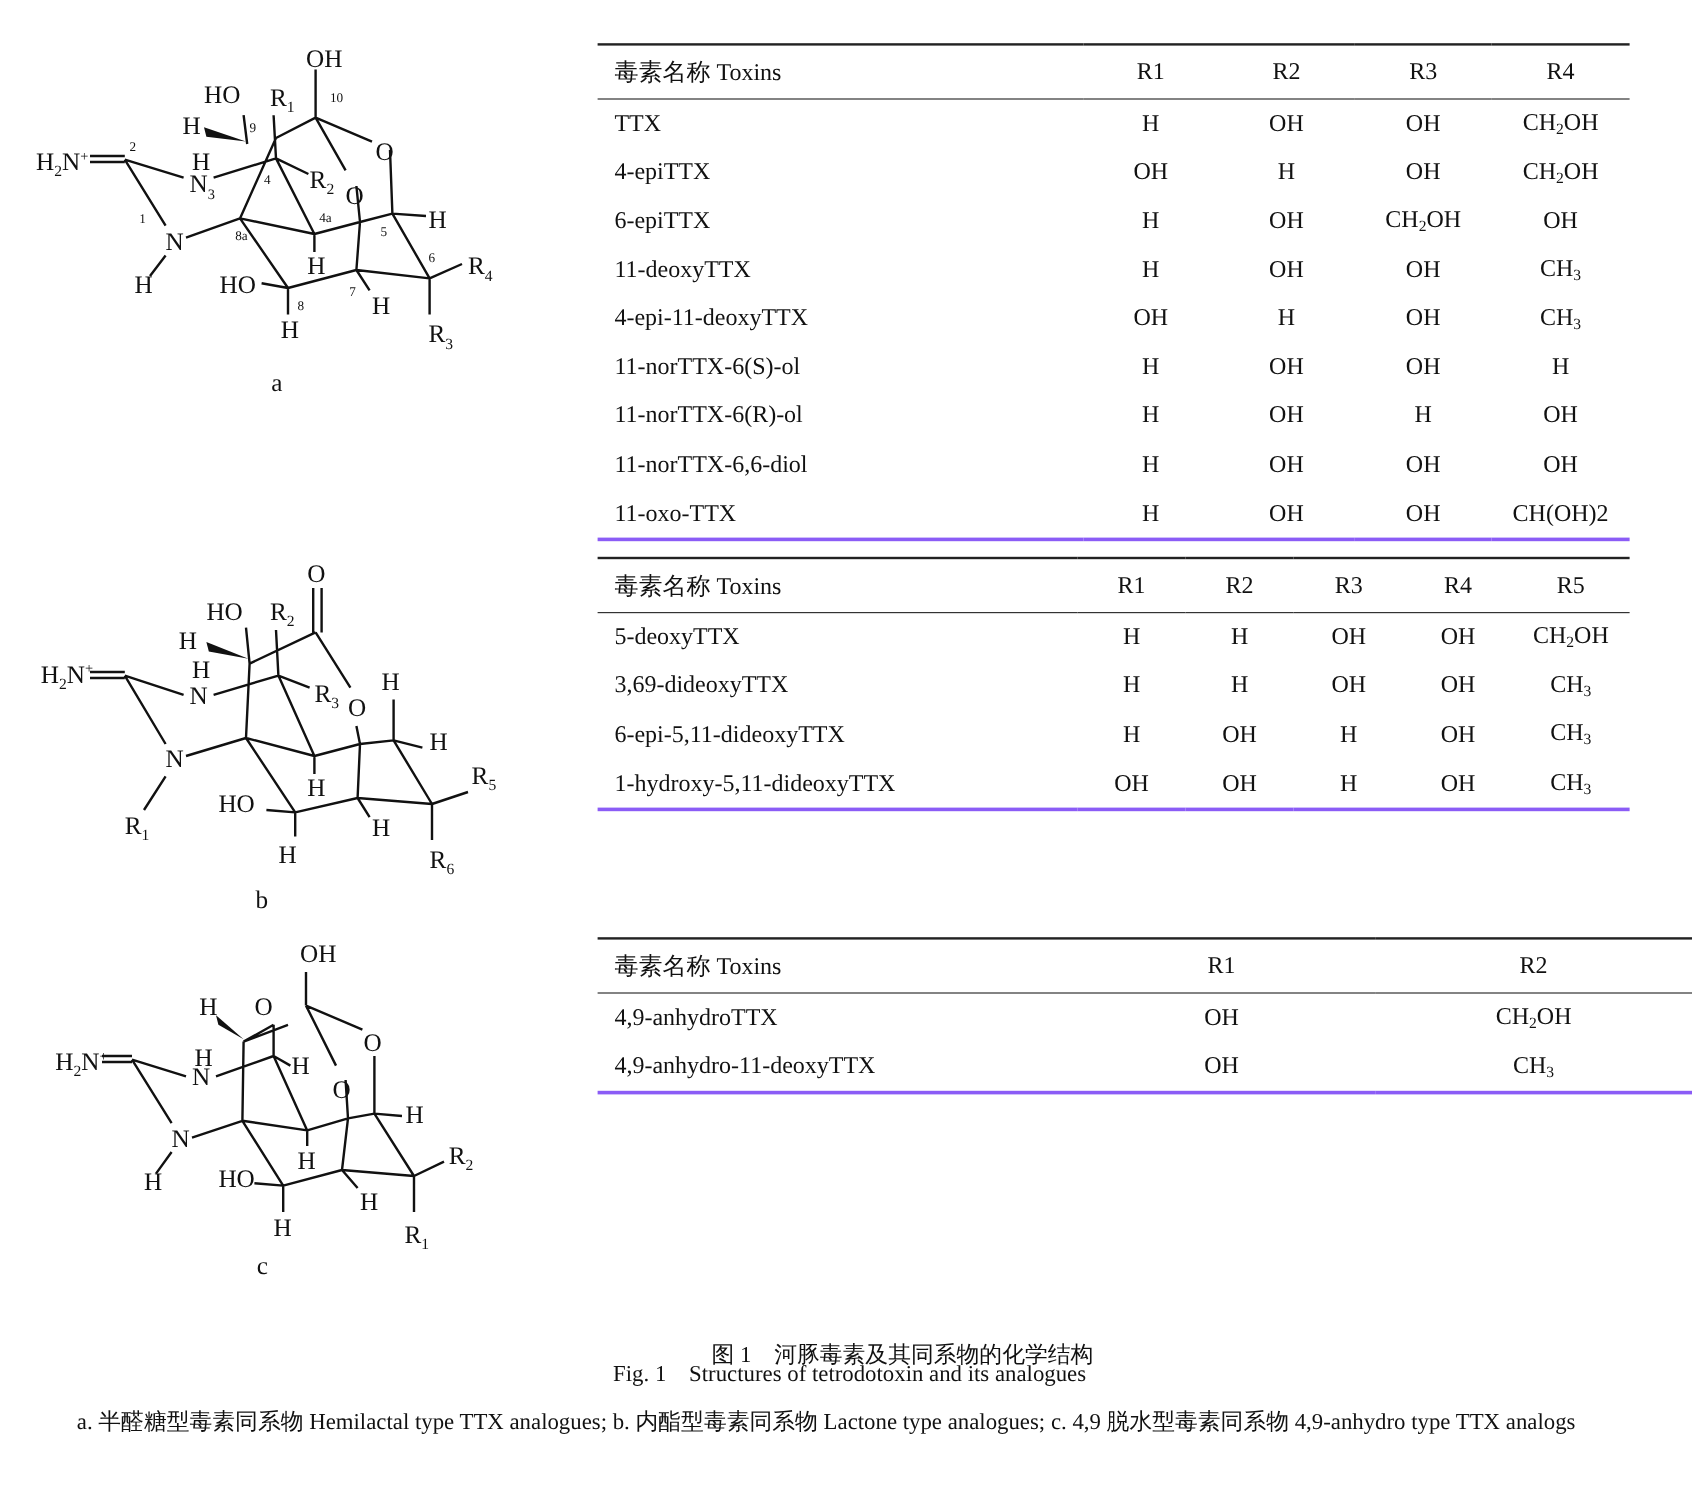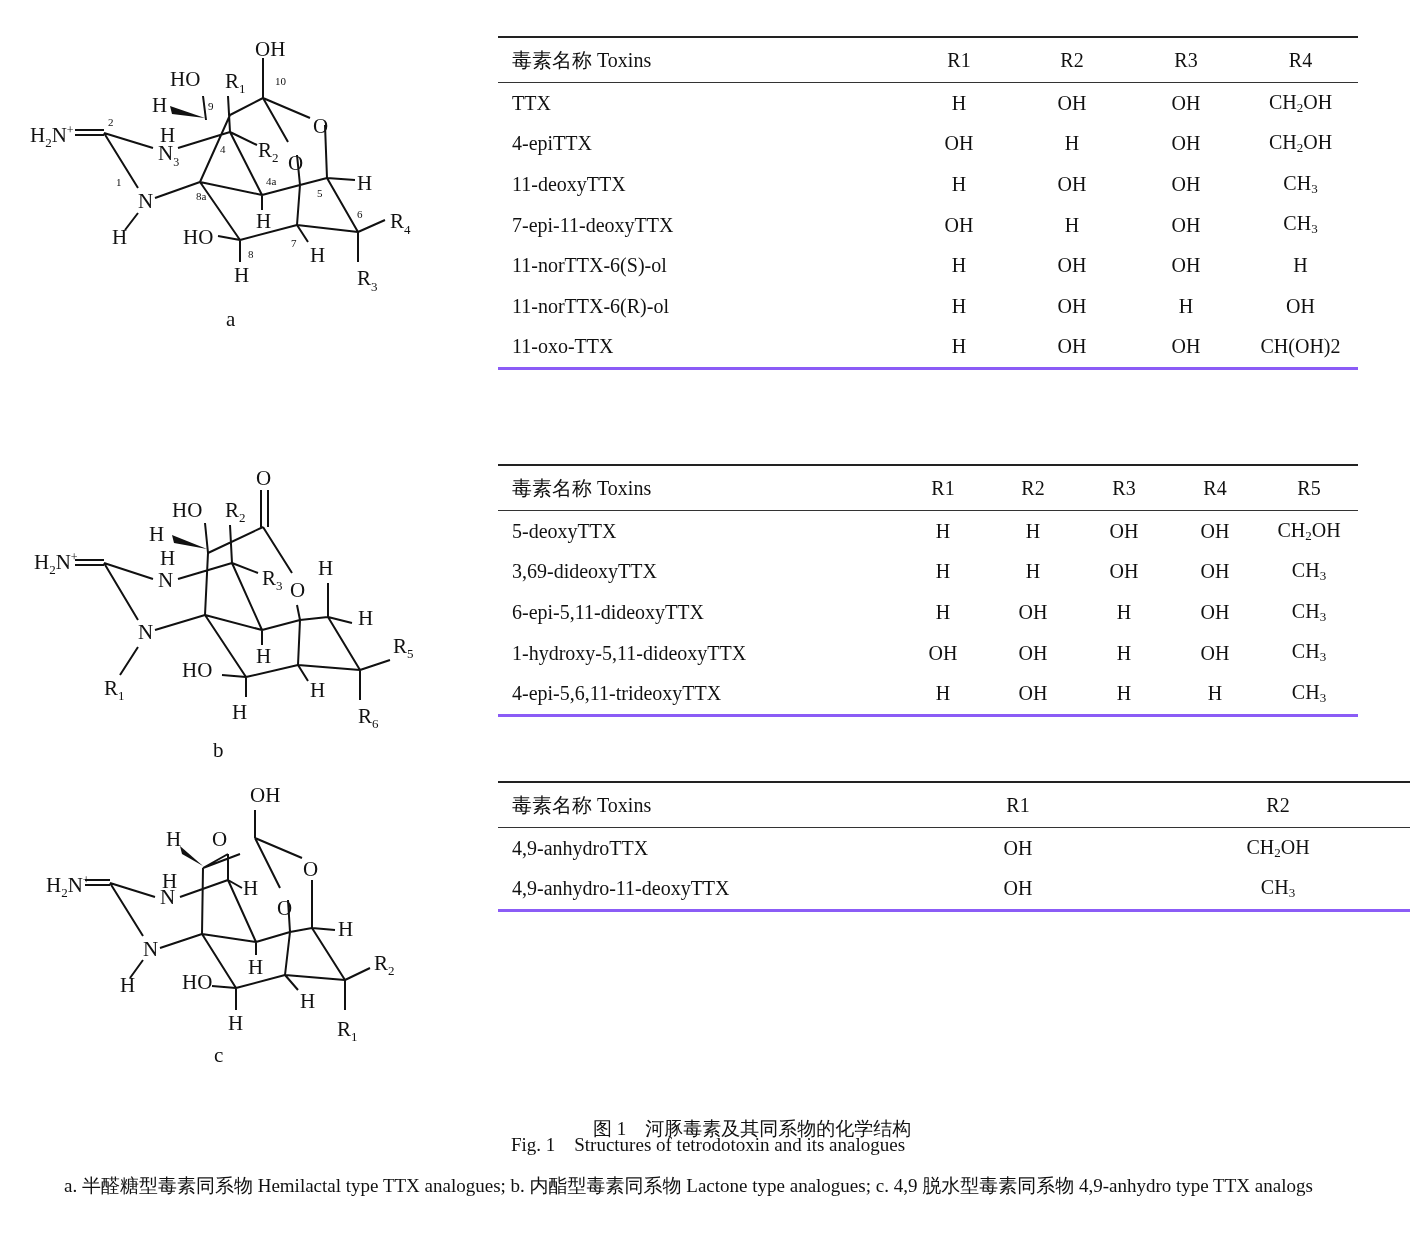--- a/index.html
+++ b/index.html
@@ -143,45 +143,59 @@
         <td>CH<sub>2</sub>OH</td>
       </tr>
       <tr>
         <td class="name">4-epiTTX</td>
         <td>OH</td>
         <td>H</td>
         <td>OH</td>
         <td>CH<sub>2</sub>OH</td>
       </tr>
       <tr>
+        <td class="name">6-epiTTX</td>
+        <td>H</td>
+        <td>OH</td>
+        <td>CH<sub>2</sub>OH</td>
+        <td>OH</td>
+      </tr>
+      <tr>
         <td class="name">11-deoxyTTX</td>
         <td>H</td>
         <td>OH</td>
         <td>OH</td>
         <td>CH<sub>3</sub></td>
       </tr>
       <tr>
-        <td class="name">7-epi-11-deoxyTTX</td>
+        <td class="name">4-epi-11-deoxyTTX</td>
         <td>OH</td>
         <td>H</td>
         <td>OH</td>
         <td>CH<sub>3</sub></td>
       </tr>
       <tr>
         <td class="name">11-norTTX-6(S)-ol</td>
         <td>H</td>
         <td>OH</td>
         <td>OH</td>
         <td>H</td>
       </tr>
       <tr>
         <td class="name">11-norTTX-6(R)-ol</td>
         <td>H</td>
         <td>OH</td>
         <td>H</td>
+        <td>OH</td>
+      </tr>
+      <tr>
+        <td class="name">11-norTTX-6,6-diol</td>
+        <td>H</td>
+        <td>OH</td>
+        <td>OH</td>
         <td>OH</td>
       </tr>
       <tr>
         <td class="name">11-oxo-TTX</td>
         <td>H</td>
         <td>OH</td>
         <td>OH</td>
         <td>CH(OH)2</td>
       </tr>
     </tbody>
@@ -232,28 +246,20 @@
         <td>CH<sub>3</sub></td>
       </tr>
       <tr>
         <td class="name">1-hydroxy-5,11-dideoxyTTX</td>
         <td>OH</td>
         <td>OH</td>
         <td>H</td>
         <td>OH</td>
         <td>CH<sub>3</sub></td>
       </tr>
-      <tr>
-        <td class="name">4-epi-5,6,11-trideoxyTTX</td>
-        <td>H</td>
-        <td>OH</td>
-        <td>H</td>
-        <td>H</td>
-        <td>CH<sub>3</sub></td>
-      </tr>
     </tbody>
 </table>
 
 <table class="tox" style="top:781px; width:912px;">
   <colgroup>
       <col style="width:392px">
       <col style="width:256px">
       <col style="width:264px">
     </colgroup>
   <thead>

